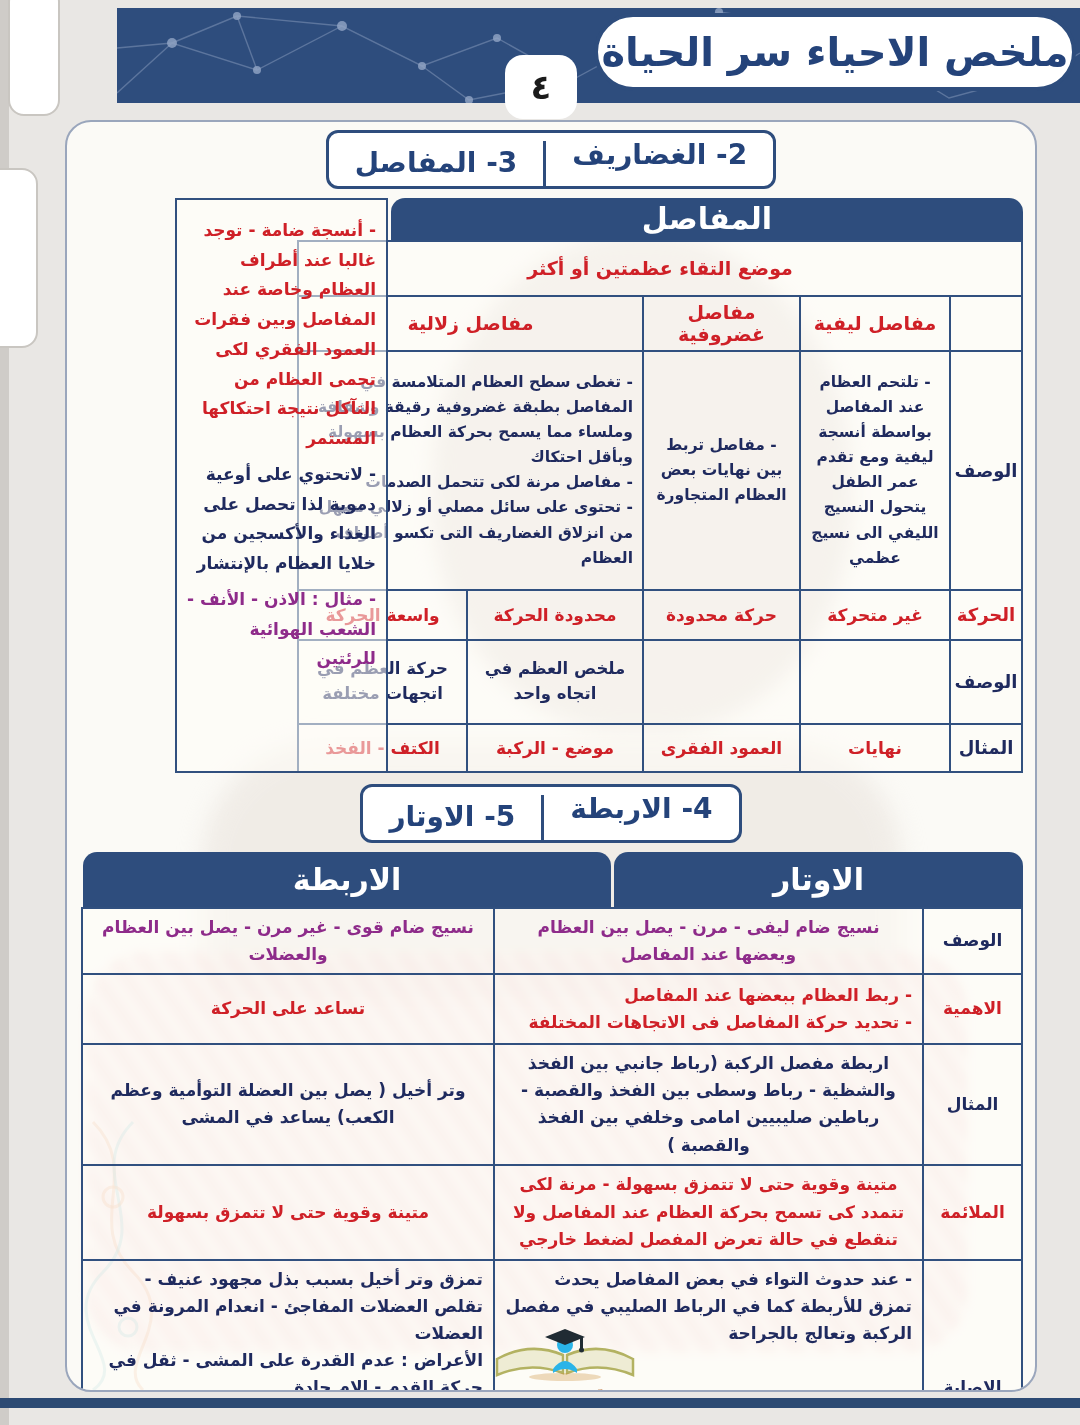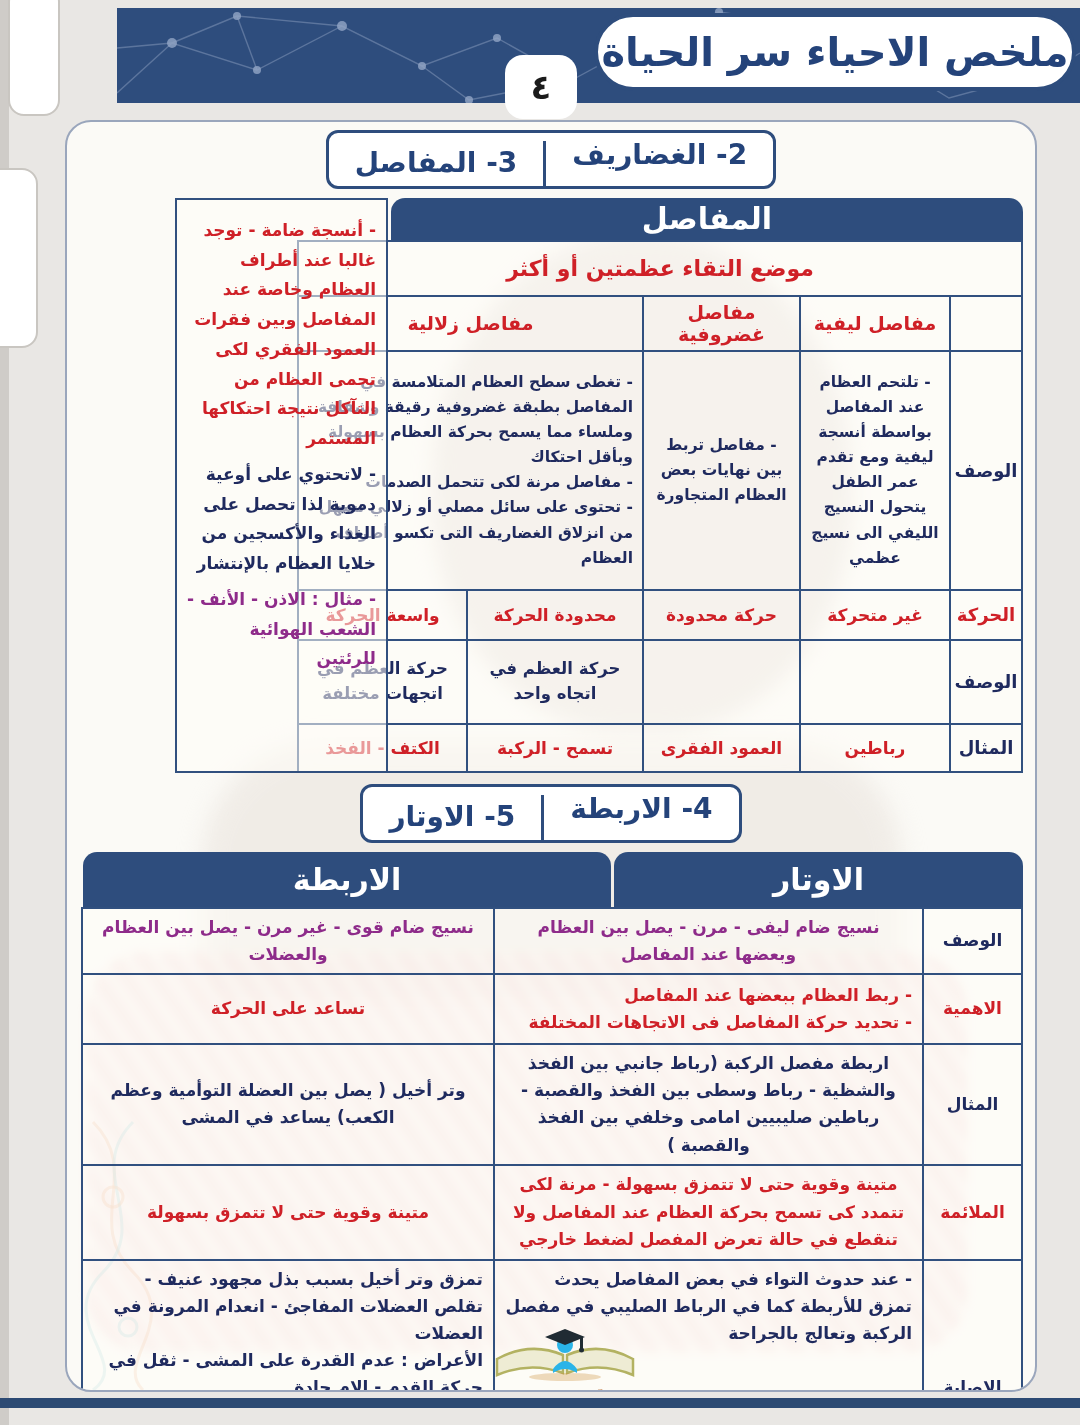--- a/index.html
+++ b/index.html
@@ -69,21 +69,21 @@
   }
   .cart-body div { margin-bottom:6px; }
 
   .red { color:#cf2027; }
   .navy { color:#1f2a5e; }
   .purple { color:#8e2b8a; }
   .center { text-align:center; }
   .right { text-align:right; }
   .pre { white-space:pre-line; }
 
-  .def-cell { font-size:22px; height:55px; }
+  .def-cell { font-size:19px; height:55px; }
   .type-cell { font-size:19px; height:55px; }
   .jdesc-cell { font-size:15.5px; line-height:1.62; height:228px; padding:18px 9px; }
   .mov-cell { font-size:17px; height:50px; }
   .movd-cell { font-size:16.5px; line-height:1.5; height:84px; }
   .ex-cell { font-size:17px; height:48px; }
   .lbl { font-size:18px; text-align:center; padding:2px; }
 
   .t2-wrap { direction:rtl; width:940px; margin-top:0; }
   .t2-head-row { display:flex; gap:3px; direction:rtl; }
   .t2-head-row .t-head.h-lig { width:528px; }
@@ -200,28 +200,28 @@
             <td class="lbl red">الحركة</td>
             <td class="mov-cell red center">غير متحركة</td>
             <td class="mov-cell red center">حركة محدودة</td>
             <td class="mov-cell red center">محدودة الحركة</td>
             <td class="mov-cell red center">واسعة الحركة</td>
           </tr>
           <tr>
             <td class="lbl navy">الوصف</td>
             <td class="movd-cell"></td>
             <td class="movd-cell"></td>
-            <td class="movd-cell navy center">حركة العظم في اتجاه واحد</td>
+            <td class="movd-cell navy center">ملخص العظم في اتجاه واحد</td>
             <td class="movd-cell navy center">حركة العظم في اتجهات مختلفة</td>
           </tr>
           <tr>
             <td class="lbl navy">المثال</td>
-            <td class="ex-cell red center">رباطين</td>
+            <td class="ex-cell red center">نهايات</td>
             <td class="ex-cell red center">العمود الفقرى</td>
-            <td class="ex-cell red center">تسمح - الركبة</td>
+            <td class="ex-cell red center">موضع - الركبة</td>
             <td class="ex-cell red center">الكتف - الفخذ</td>
           </tr>
         </tbody>
           </table>
       </div>
       <div class="t1-cart">
         <div class="cart-body">
           <div class="red">- أنسجة ضامة - توجد غالبا عند أطراف العظام وخاصة عند المفاصل وبين فقرات العمود الفقري لكى تحمى العظام من التآكل نتيجة احتكاكها المستمر</div>
           <div class="navy">- لاتحتوي على أوعية دموية لذا تحصل على الغذاء والأكسجين من خلايا العظام بالإنتشار</div>
           <div class="purple">- مثال : الاذن - الأنف - الشعب الهوائية للرئتين</div>

